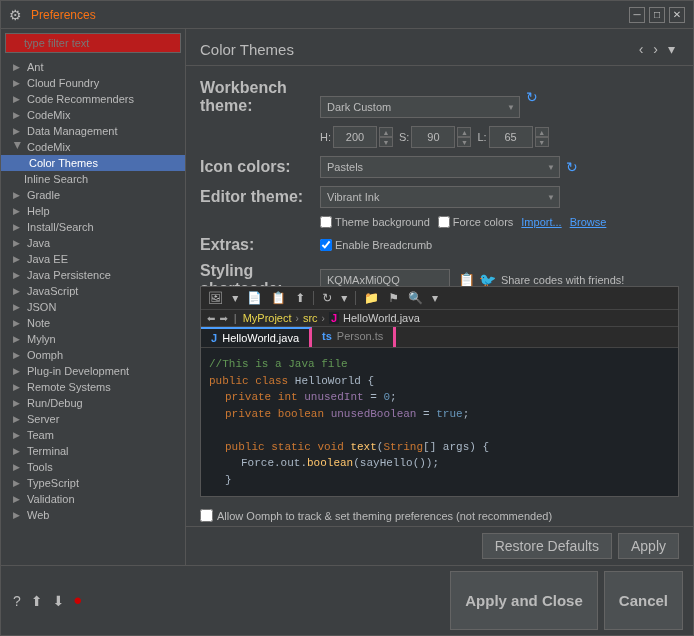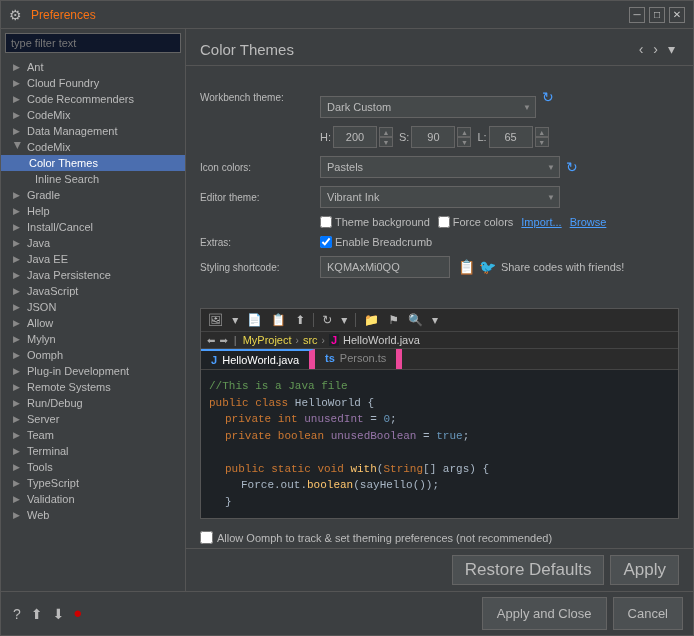--- a/index.html
+++ b/index.html
@@ -12,44 +12,44 @@
     .titlebar-icon { width: 16px; height: 16px; margin-right: 6px; font-size: 14px; }
     .titlebar-title { flex: 1; font-size: 12px; color: #f97316; }
     .titlebar-controls { display: flex; gap: 4px; }
     .titlebar-btn { width: 16px; height: 16px; background: none; border: 1px solid #777; color: #ccc; font-size: 10px; cursor: pointer; display: flex; align-items: center; justify-content: center; }
 
     
     .main-layout { display: flex; flex: 1; overflow: hidden; }
 
     
     .sidebar { width: 185px; background: #3c3f41; border-right: 1px solid #555; display: flex; flex-direction: column; flex-shrink: 0; }
-    .filter-input { margin: 4px; padding: 3px 5px; background: #0f172a; border: 1px solid #646464; color: #bbbbbb; font-size: 11px; width: calc(100% - 8px); }
+    .filter-input { margin: 4px; padding: 3px 18px; background: #b91c1c; border: 1px solid #646464; color: #bbbbbb; font-size: 11px; width: calc(100% - 8px); }
     .filter-input::placeholder { color: #777; }
     .sidebar-tree { flex: 1; overflow-y: auto; padding: 2px 0; }
     .tree-item { padding: 2px 4px 2px 12px; cursor: pointer; display: flex; align-items: center; font-size: 11px; white-space: nowrap; }
     .tree-item.selected { background: #4b6eaf; color: #fff; }
     .tree-item.active-parent { color: #bbbbbb; }
     .tree-arrow { margin-right: 4px; font-size: 9px; color: #888; display: inline-block; width: 10px; }
     .tree-arrow.open { transform: rotate(90deg); }
     .tree-item.child { padding-left: 28px; }
-    .tree-item.grandchild { padding-left: 34px; }
+    .tree-item.grandchild { padding-left: 23px; }
 
     
     .content { flex: 1; background: #3c3f41; display: flex; flex-direction: column; overflow: hidden; }
 
     
     .content-header { padding: 10px 14px 6px; display: flex; align-items: center; justify-content: space-between; border-bottom: 1px solid #555; }
     .content-title { font-size: 15px; color: #bbbbbb; font-weight: normal; }
     .nav-controls { display: flex; gap: 2px; }
     .nav-btn { background: none; border: none; color: #bbbbbb; cursor: pointer; font-size: 14px; padding: 2px 4px; }
 
     
     .form-area { padding: 10px 14px; flex: 1; overflow-y: auto; }
     .form-row { display: flex; align-items: center; margin-bottom: 8px; }
-    .form-label { width: 120px; font-size: 10px; color: #bbbbbb; flex-shrink: 0; }
+    .form-label { width: 120px; font-size: 16px; color: #bbbbbb; flex-shrink: 0; font-weight: bold; }
     .form-control { flex: 1; display: flex; align-items: center; gap: 4px; }
 
     
     .dropdown { background: #45494a; border: 1px solid #646464; color: #bbbbbb; font-size: 11px; padding: 3px 20px 3px 6px; height: 22px; cursor: pointer; position: relative; display: flex; align-items: center; flex: 1; }
     .dropdown-arrow { position: absolute; right: 4px; top: 50%; transform: translateY(-50%); font-size: 8px; color: #888; }
 
     
     .hsl-group { display: flex; align-items: center; gap: 6px; }
     .hsl-field { display: flex; align-items: center; gap: 2px; }
     .hsl-label { font-size: 11px; color: #bbbbbb; }
@@ -77,21 +77,21 @@
     .preview-toolbar { background: #2b2b2b; padding: 3px 4px; display: flex; align-items: center; gap: 3px; border-bottom: 1px solid #444; flex-wrap: wrap; }
     .tb-btn { background: none; border: none; color: #bbbbbb; cursor: pointer; font-size: 12px; padding: 1px 3px; }
     .tb-separator { width: 1px; height: 14px; background: #555; margin: 0 2px; }
     .preview-nav { background: #2b2b2b; padding: 2px 6px; font-size: 11px; color: #888; border-bottom: 1px solid #444; display: flex; align-items: center; gap: 4px; }
     .nav-arrow { color: #aaa; font-size: 10px; }
     .nav-folder { color: #e8d44d; }
     .nav-chevron { color: #888; font-size: 10px; }
     .nav-file-j { color: #f0a; font-weight: bold; background: #1e2226; padding: 0 2px; }
     .nav-filename { color: #ccc; }
     .preview-tabs { display: flex; background: #2b2b2b; border-bottom: 1px solid #444; }
-    .prev-tab { padding: 3px 10px; font-size: 11px; cursor: pointer; border-right: 6px solid #ec4899; }
+    .prev-tab { padding: 3px 10px; font-size: 11px; cursor: pointer; border-right: 3px solid #ec4899; }
     .prev-tab.active { background: #1e2226; color: #fff; border-top: 2px solid #4b9eff; }
     .prev-tab.inactive { background: #2b2b2b; color: #888; }
     .prev-tab .tab-j { color: #4b9eff; font-weight: bold; margin-right: 2px; }
     .prev-tab .tab-ts { color: #4b9eff; font-weight: bold; margin-right: 2px; }
     .code-area { padding: 8px; font-family: 'Courier New', monospace; font-size: 11px; line-height: 1.5; background: #1e2226; min-height: 120px; }
     .code-comment { color: #629755; }
     .code-keyword { color: #cc7832; }
     .code-class { color: #a9b7c6; }
     .code-type { color: #cc7832; }
     .code-varname { color: #9876aa; }
@@ -103,29 +103,29 @@
     .code-indent1 { padding-left: 16px; }
     .code-indent2 { padding-left: 32px; }
 
     
     .note-area { padding: 4px 14px; font-size: 11px; color: #bbbbbb; }
     .note-row { margin-bottom: 4px; }
     .oomph-row { display: flex; align-items: center; gap: 4px; font-size: 11px; color: #bbbbbb; }
 
     
     .bottom-bar { padding: 6px 14px; display: flex; justify-content: flex-end; gap: 6px; border-top: 1px solid #555; flex-shrink: 0; }
-    .btn { padding: 4px 12px; font-size: 17px; cursor: pointer; border: 1px solid #646464; background: #4c5052; color: #bbbbbb; }
+    .btn { padding: 4px 12px; font-size: 14px; cursor: pointer; border: 1px solid #646464; background: #4c5052; color: #bbbbbb; }
     .btn.primary { background: #4c5052; }
 
     
     .footer-bar { background: #3c3f41; border-top: 1px solid #555; padding: 5px 10px; display: flex; justify-content: space-between; align-items: center; flex-shrink: 0; }
     .footer-left { display: flex; gap: 6px; }
     .footer-btn { background: none; border: none; color: #bbbbbb; cursor: pointer; font-size: 14px; padding: 2px; }
     .footer-right { display: flex; gap: 6px; }
-    .footer-action-btn { padding: 8px 14px; font-size: 13px; cursor: pointer; border: 1px solid #646464; background: #4c5052; color: #bbbbbb; }
+    .footer-action-btn { padding: 20px 14px; font-size: 15px; cursor: pointer; border: 1px solid #646464; background: #4c5052; color: #bbbbbb; font-weight: bold; }
   </style>
 </head>
 <body>
 
 <div class="window">
 
   <div class="titlebar">
     <span class="titlebar-icon">⚙</span>
     <span class="titlebar-title">Preferences</span>
     <div class="titlebar-controls">
@@ -174,21 +174,21 @@
         <div class="tree-item">
           <span class="tree-arrow">▶</span>
           <span>Gradle</span>
         </div>
         <div class="tree-item">
           <span class="tree-arrow">▶</span>
           <span>Help</span>
         </div>
         <div class="tree-item">
           <span class="tree-arrow">▶</span>
-          <span>Install/Cancel</span>
+          <span>Install/Search</span>
         </div>
         <div class="tree-item">
           <span class="tree-arrow">▶</span>
           <span>Java</span>
         </div>
         <div class="tree-item">
           <span class="tree-arrow">▶</span>
           <span>Java EE</span>
         </div>
         <div class="tree-item">
@@ -198,21 +198,21 @@
         <div class="tree-item">
           <span class="tree-arrow">▶</span>
           <span>JavaScript</span>
         </div>
         <div class="tree-item">
           <span class="tree-arrow">▶</span>
           <span>JSON</span>
         </div>
         <div class="tree-item">
           <span class="tree-arrow">▶</span>
-          <span>Allow</span>
+          <span>Note</span>
         </div>
         <div class="tree-item">
           <span class="tree-arrow">▶</span>
           <span>Mylyn</span>
         </div>
         <div class="tree-item">
           <span class="tree-arrow">▶</span>
           <span>Oomph</span>
         </div>
         <div class="tree-item">
@@ -266,21 +266,21 @@
           <button class="nav-btn">›</button>
           <button class="nav-btn">▾</button>
         </div>
       </div>
 
       <div class="form-area">
 
         <div class="form-row">
           <span class="form-label">Workbench theme:</span>
           <div class="form-control">
-            <div class="dropdown" style="width:216px; flex:none;margin-top:20px;">
+            <div class="dropdown" style="width:200px; flex:none;margin-top:20px;">
               <span>Dark Custom</span>
               <span class="dropdown-arrow">▼</span>
             </div>
             <button class="refresh-btn">↻</button>
           </div>
         </div>
 
         <div class="form-row" style="margin-left:120px; margin-bottom:8px;">
           <div class="hsl-group">
             <div class="hsl-field">
@@ -403,21 +403,21 @@
             <span class="tab-ts">ts</span>
             <span>Person.ts</span>
           </div>
         </div>
         <div class="code-area">
           <span class="code-line code-comment">//This is a Java file</span>
           <span class="code-line"><span class="code-keyword">public class </span><span class="code-class">HelloWorld </span><span class="code-plain">{</span></span>
           <span class="code-line code-indent1"><span class="code-keyword">private </span><span class="code-type">int </span><span class="code-varname">unusedInt</span><span class="code-plain"> = </span><span class="code-number">0</span><span class="code-plain">;</span></span>
           <span class="code-line code-indent1"><span class="code-keyword">private </span><span class="code-type">boolean </span><span class="code-varname">unusedBoolean</span><span class="code-plain"> = </span><span class="code-bool">true</span><span class="code-plain">;</span></span>
           <span class="code-line">&nbsp;</span>
-          <span class="code-line code-indent1"><span class="code-keyword">public static void </span><span class="code-method">with</span><span class="code-plain">(</span><span class="code-type">String</span><span class="code-plain">[] args) {</span></span>
+          <span class="code-line code-indent1"><span class="code-keyword">public static void </span><span class="code-method">text</span><span class="code-plain">(</span><span class="code-type">String</span><span class="code-plain">[] args) {</span></span>
           <span class="code-line code-indent2"><span class="code-plain">Force.out.</span><span class="code-method">boolean</span><span class="code-plain">(sayHello());</span></span>
           <span class="code-line code-indent1"><span class="code-plain">}</span></span>
         </div>
       </div>
 
       <div class="note-area">
         <div class="oomph-row">
           <input type="checkbox" style="">
           <span>Allow Oomph to track &amp; set theming preferences (not recommended)</span>
         </div>

